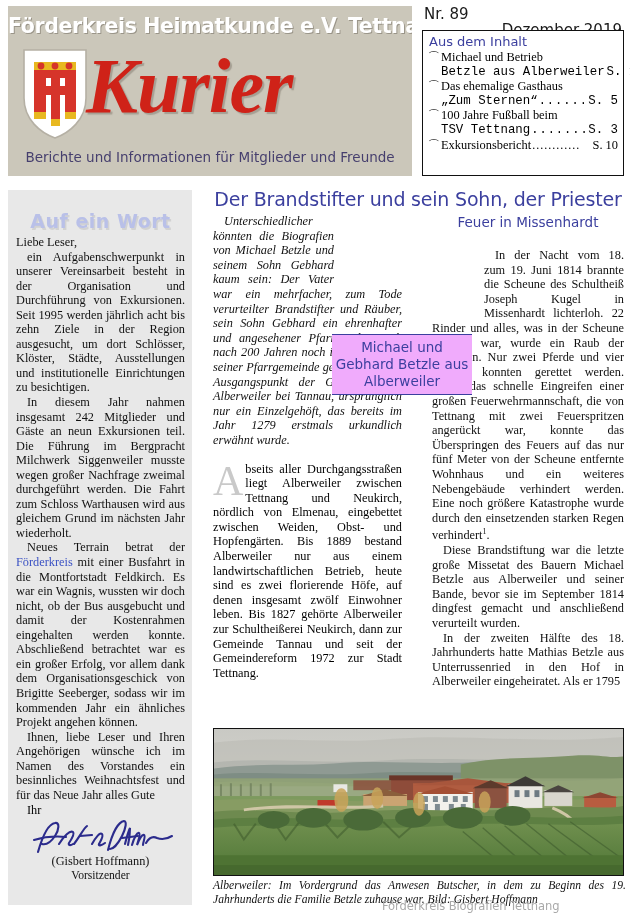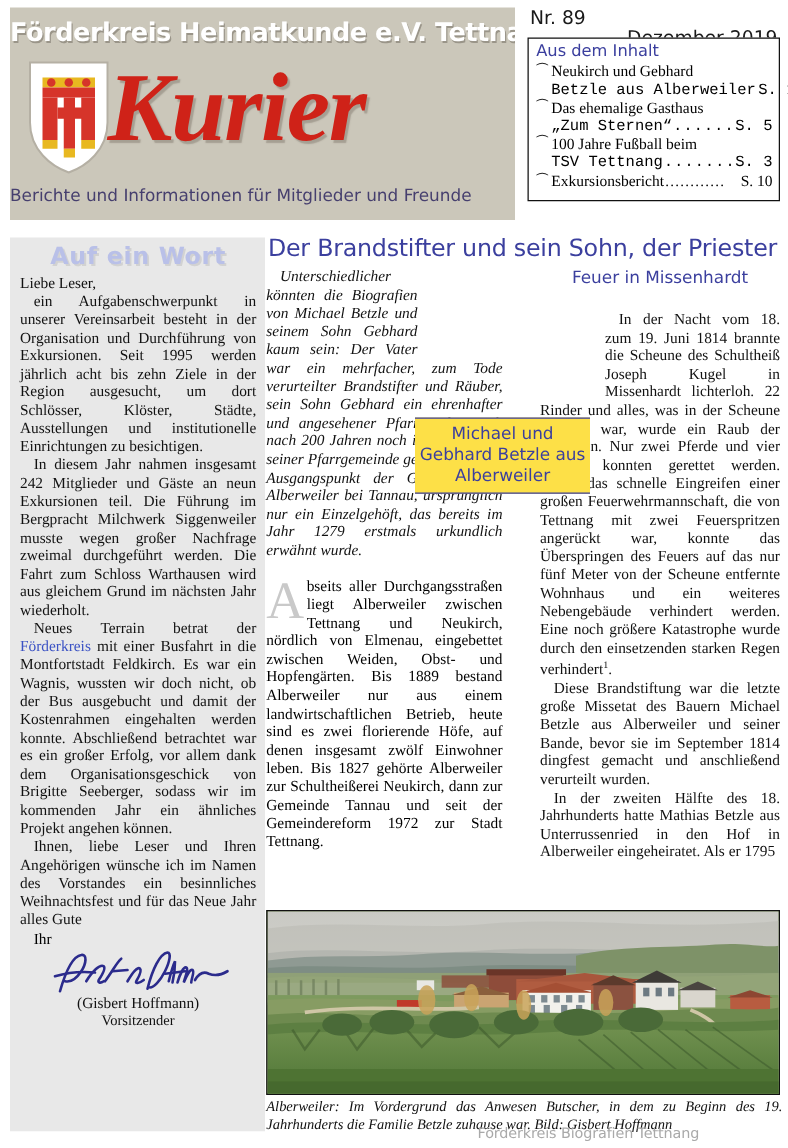--- a/index.html
+++ b/index.html
@@ -73,20 +73,21 @@
     letter-spacing: -1px;
     line-height: 100px;
     text-shadow: 2px 2px 1px rgba(120,110,100,0.45);
   }
 
   .masthead-sub {
     position: absolute;
     left: 0;
     top: 143px;
     width: 404px;
+    text-align: center;
     font-family: "DejaVu Sans", sans-serif;
     font-size: 13.5px;
     color: #463f6e;
     white-space: nowrap;
   }
 
   
   .issue-line {
     position: absolute;
     left: 422px;
@@ -99,21 +100,21 @@
   }
   .issue-no { position: absolute; left: 2px; top: 0; }
   .issue-date { position: absolute; right: 2px; top: 16px; }
 
   
   .toc-box {
     position: absolute;
     left: 422px;
     top: 30px;
     width: 202px;
-    height: 131px;
+    height: 146px;
     border: 1.5px solid #111111;
     background: #ffffff;
     padding: 3px 5px 0 6px;
   }
   .toc-title {
     font-family: "DejaVu Sans", sans-serif;
     font-size: 13px;
     color: #3b3f9e;
     margin-bottom: 1px;
   }
@@ -159,24 +160,24 @@
     font-size: 12.4px;
     line-height: 14.6px;
     position: relative;
   }
 
   
   .left-col {
     position: absolute;
     left: 8px;
     top: 190px;
-    width: 204px;
+    width: 184px;
     height: 715px;
     background: #e8e8e8;
-    padding: 4px 7px 6px 8px;
+    padding: 20px 7px 6px 8px;
   }
   .auf-ein-wort {
     font-family: "DejaVu Sans", sans-serif;
     font-weight: bold;
     font-size: 19px;
     color: #b9c0e8;
     text-shadow: 1.5px 1.5px 0 #d2d2d2;
     text-align: center;
     letter-spacing: 0.5px;
     margin-bottom: 3px;
@@ -279,21 +280,21 @@
   .callout {
     position: absolute;
     left: 332px;
     top: 334px;
     width: 140px;
     text-align: center;
     font-family: "DejaVu Sans", sans-serif;
     font-size: 13.5px;
     line-height: 17px;
     color: #3b3f9e;
-    background: #fde047;
+    background: #f0abfc;
     border-top: 1.2px solid #3b3f9e;
     border-bottom: 1.2px solid #3b3f9e;
     padding: 4px 2px 4px 2px;
     z-index: 5;
   }
 
   
   .right-col {
     position: absolute;
     left: 432px;
@@ -399,21 +400,21 @@
     <span class="issue-no">Nr. 89</span>
     <span class="issue-date">Dezember 2019</span>
   </div>
 
   <div class="toc-box">
     <div class="toc-title">Aus dem Inhalt</div>
 
     <div>
       <div class="toc-item">
         <span class="toc-bullet">⏜</span>
-        <span>Neukirch und Gebhard</span>
+        <span>Michael und Betrieb</span>
       </div>
       <div class="toc-line2">
         <span>Betzle aus Alberweiler</span>
         <span class="toc-dots">....</span>
         <span class="toc-pg">S.  1</span>
       </div>
     </div>
 
     <div>
       <div class="toc-item">

